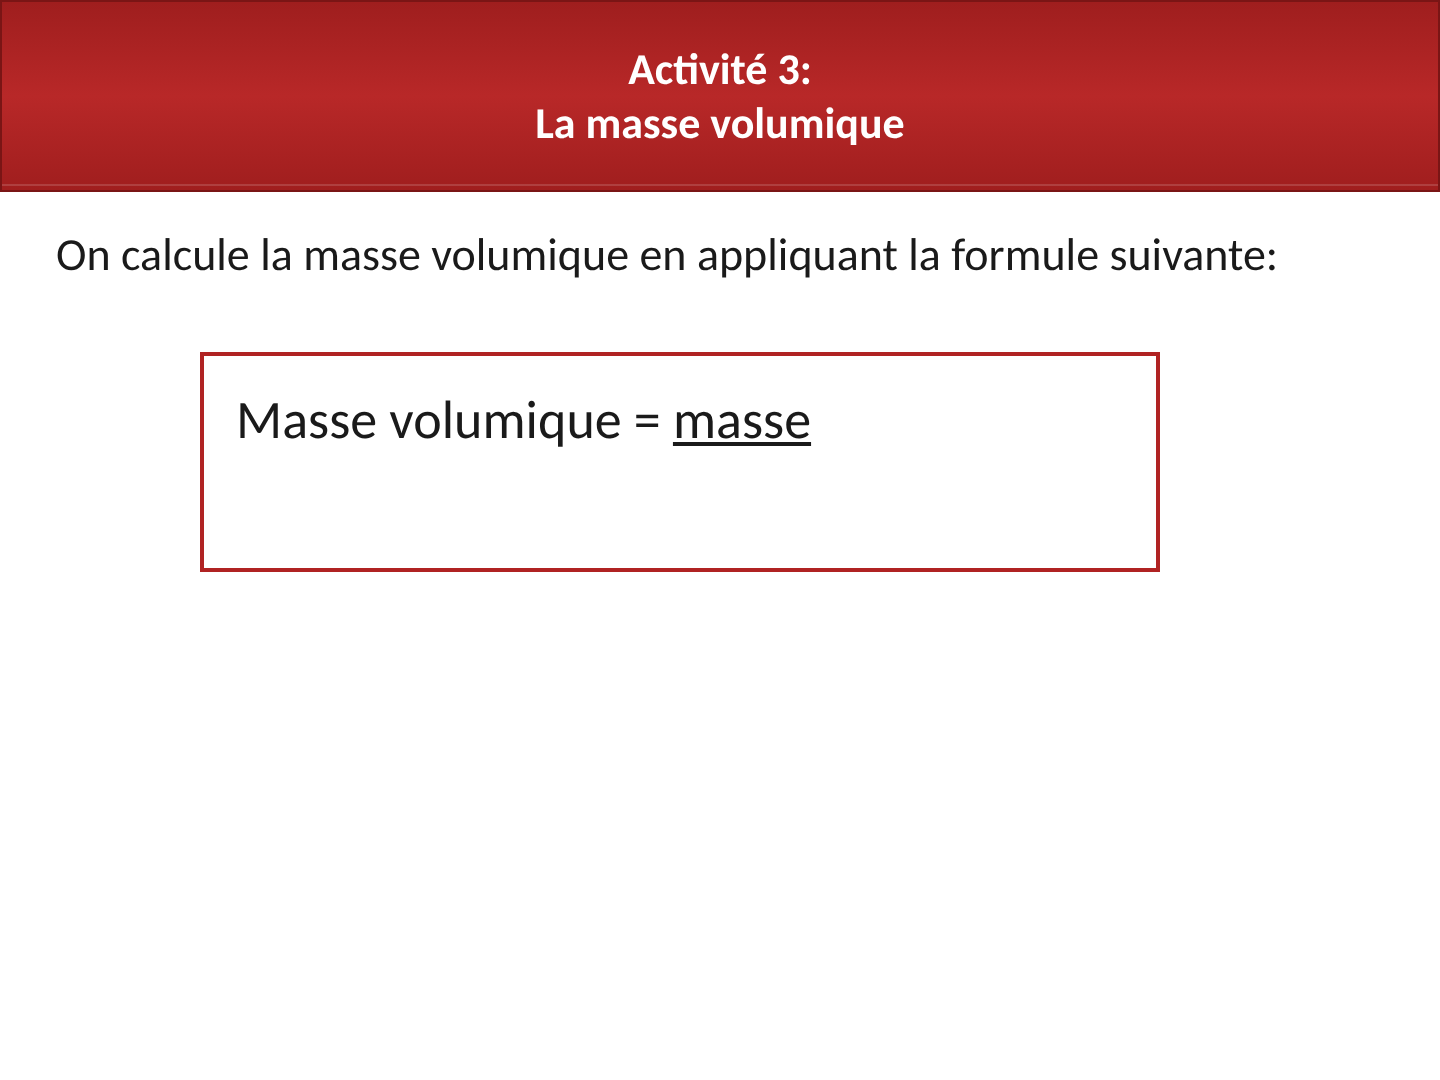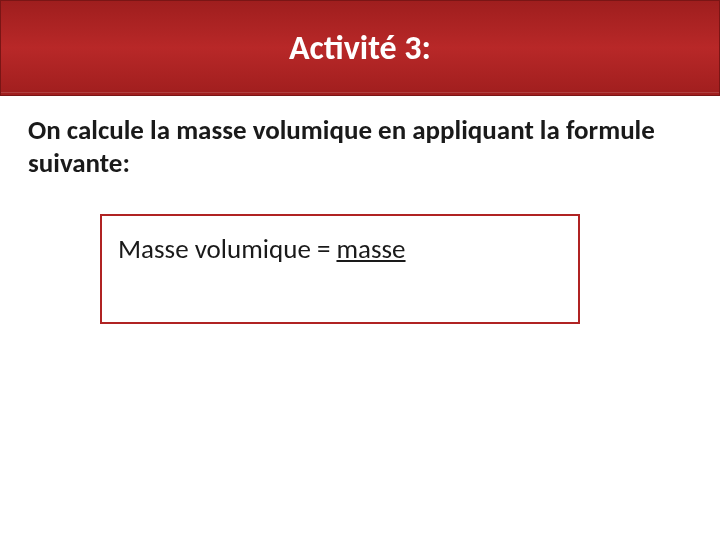--- a/index.html
+++ b/index.html
@@ -24,30 +24,29 @@
   .header::after {
     content: "";
     position: absolute;
     left: 0; right: 0; bottom: 2px;
     height: 1px;
     background: rgba(255,255,255,0.15);
   }
   .title-line {
     color: #ffffff;
     font-weight: 700;
-    font-size: 34px;
+    font-size: 22px;
     line-height: 1.25;
     text-align: center;
   }
   .body-text {
     padding: 18px 28px 8px 28px;
-    font-size: 27px;
+    font-size: 23px;
     color: #1a1a1a;
     line-height: 1.22;
-    font-weight: bold;
   }
   .formula-box {
     margin: 26px 0 16px 100px;
     width: 480px;
     height: 110px;
     border: 2px solid #b02323;
     background: #ffffff;
     padding: 16px 10px 8px 16px;
     font-size: 27px;
     color: #1a1a1a;
@@ -58,19 +57,20 @@
   .formula-line2 {
     padding-left: 235px;
     white-space: pre;
   }
 </style>
 </head>
 <body>
 
 <div class="header">
   <div class="title-line">Activité 3:</div>
+  <div class="title-line">La masse volumique</div>
 </div>
 
 <div class="body-text">On calcule la masse volumique en appliquant la formule suivante:</div>
 
 <div class="formula-box">
   <div class="formula-line1"><span>Masse volumique = </span><span class="masse-underlined">masse</span></div>
 </div>
 
 </body></html>

